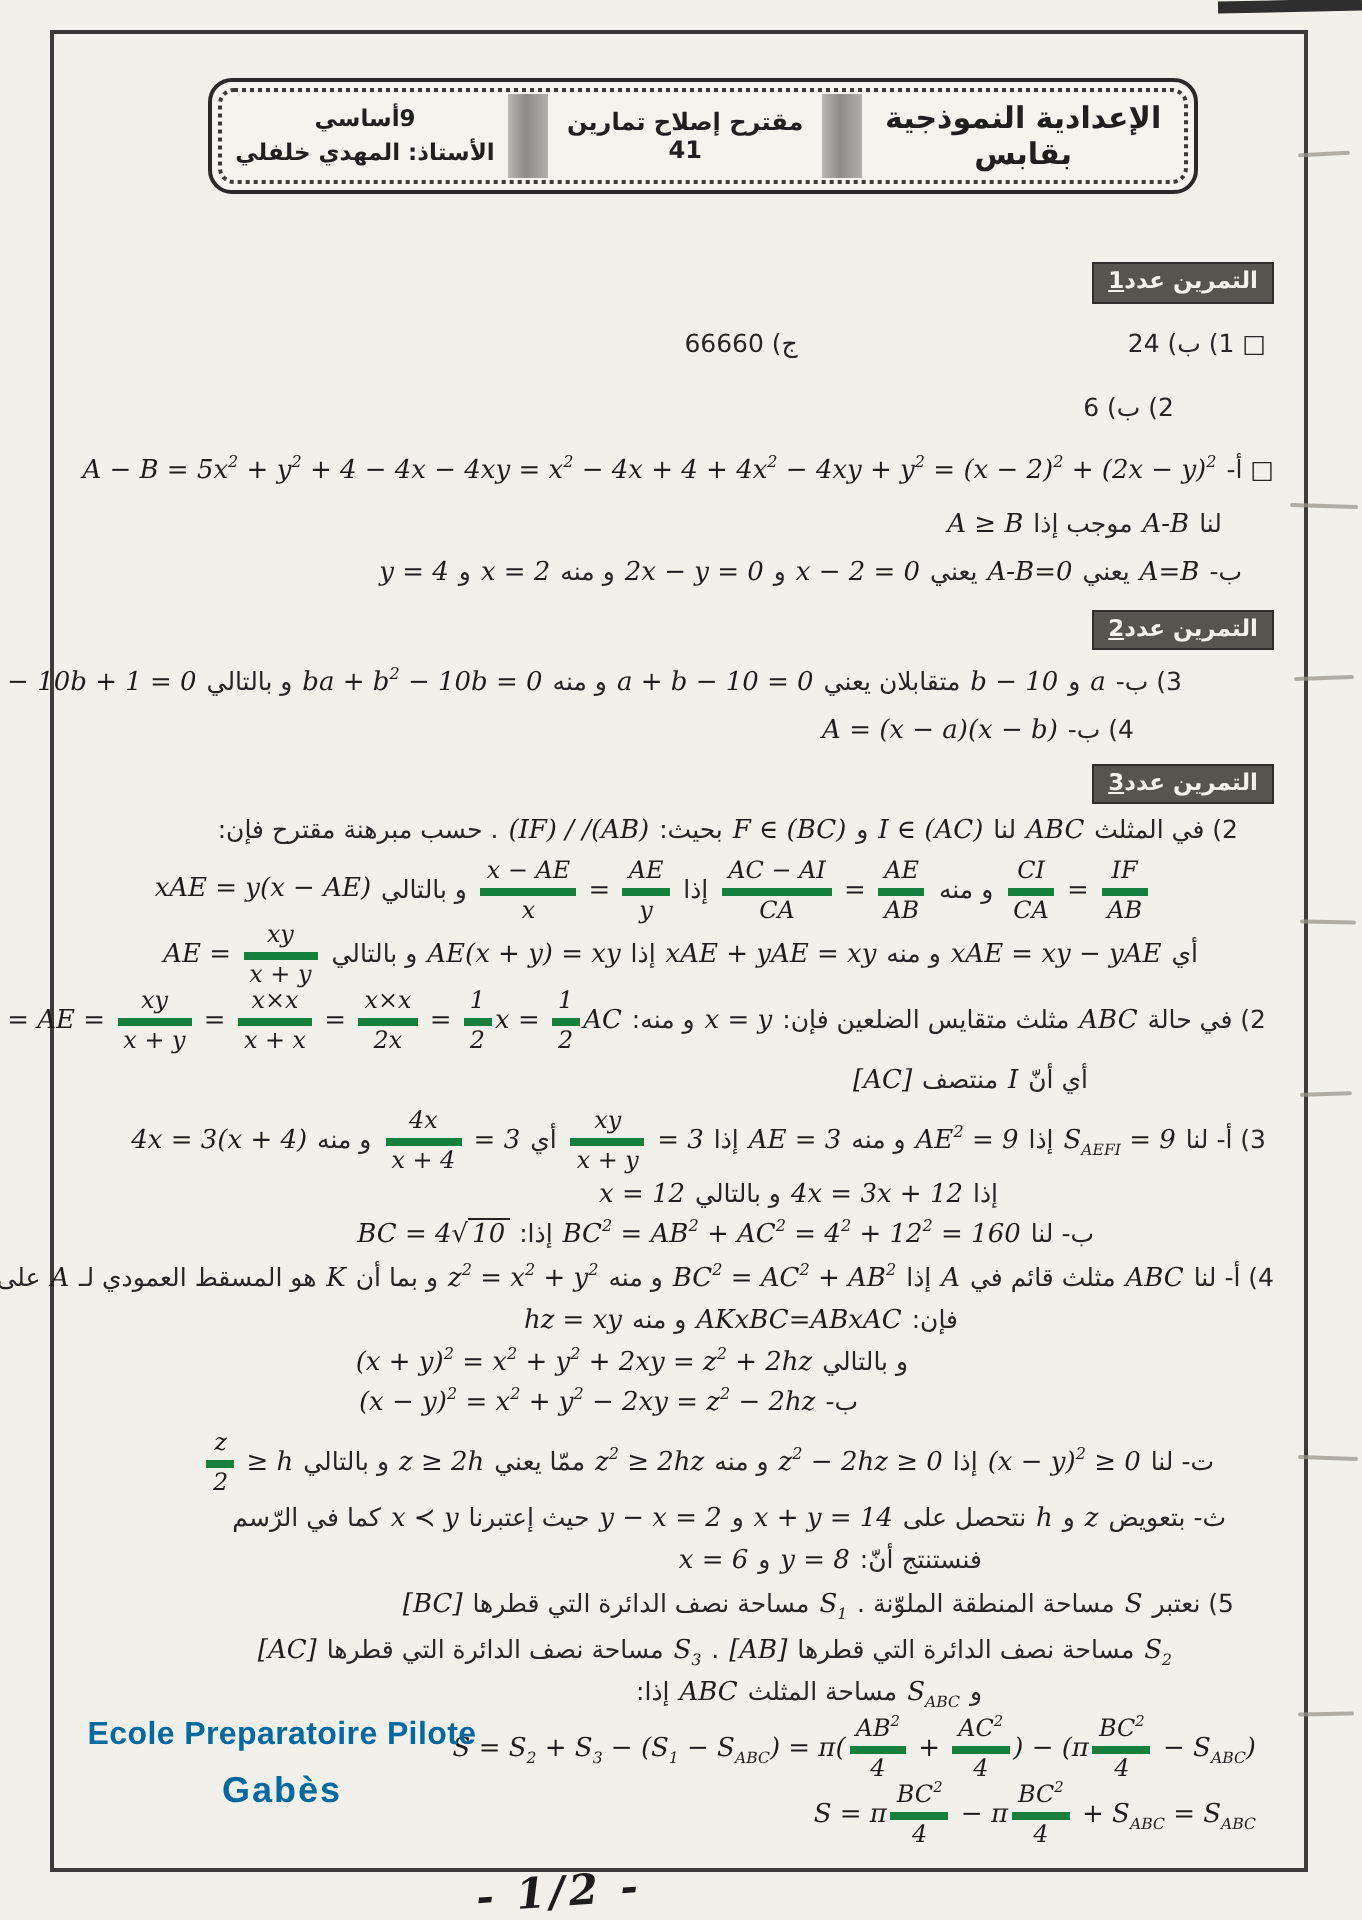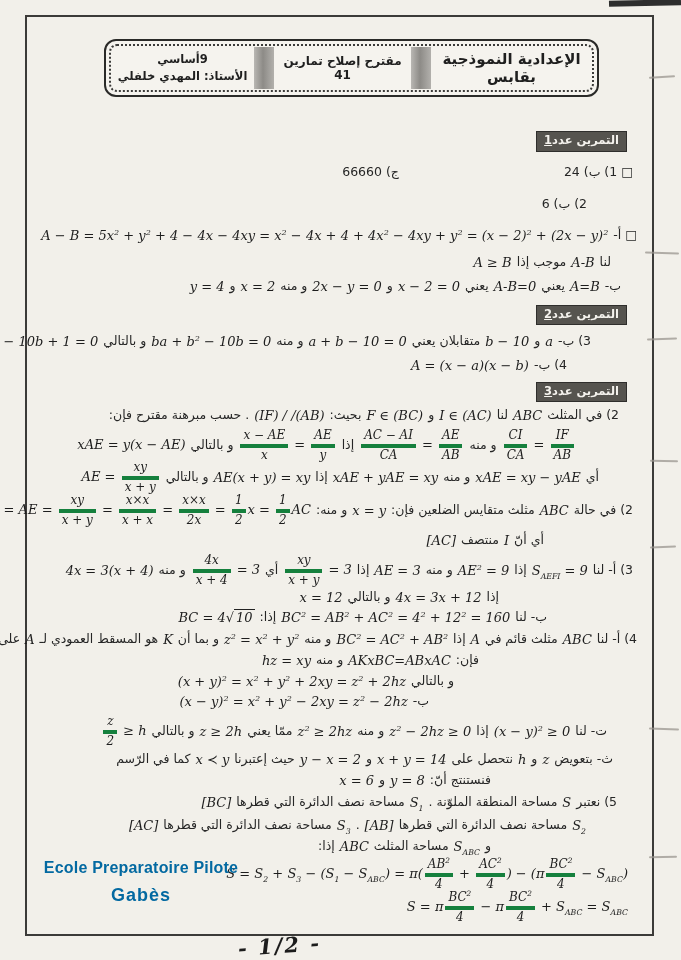--- a/index.html
+++ b/index.html
@@ -11,21 +11,21 @@
   
   .hdr-box{margin:22px 53px 0 77px;border:2px solid #2a2a28;border-radius:12px;background:#f5f3ee;}
   .hdr-inner{direction:rtl;display:flex;align-items:stretch;border:2px dotted #3b3b39;border-radius:8px;margin:3px;min-height:44px;}
   .hdr-cell{display:flex;flex-direction:column;justify-content:center;text-align:center;padding:2px 6px;font-weight:bold;color:#1f1f1f;}
   .hdr-school{flex:1.25;font-size:15px;}
   .hdr-title{flex:1.05;font-size:12px;}
   .hdr-teacher{flex:1.1;font-size:11.5px;line-height:1.45;}
   .hdr-sep{width:20px;background:linear-gradient(90deg,#b9b7b3,#8d8b87 45%,#b2b0ac);margin:1px 0;}
   
   #content{direction:rtl;padding:0 13px;font-size:12.5px;line-height:1.35;}
-  .ex-h{margin-right:12px;}
+  .ex-h{margin-right:2px;}
   .chip{display:inline-block;background:#56544f;color:#f4f2ed;border:1px solid #2f2e2c;font-weight:bold;font-size:11.5px;padding:1px 7px 2px;letter-spacing:.2px;}
   .chip u{text-decoration:underline;}
   .line{direction:rtl;text-align:right;white-space:nowrap;}
   .t{font-family:"DejaVu Sans",sans-serif;color:#262626;}
   .sp{display:inline-block;height:1px;}
   .m{direction:ltr;unicode-bidi:isolate;display:inline-block;font-family:"DejaVu Serif","DejaVu Sans",serif;font-style:italic;font-size:13px;color:#1d1d1d;vertical-align:middle;margin:0 1px;}
   .m sup{font-size:.62em;vertical-align:super;line-height:0;}
   .m sub{font-size:.6em;vertical-align:sub;line-height:0;}
   .frac{display:inline-block;vertical-align:middle;text-align:center;margin:0 2px;font-size:.92em;line-height:1;}
   .fnum{display:block;border-bottom:4px solid #15803d;padding:1px 3px 2px;text-align:center;}

